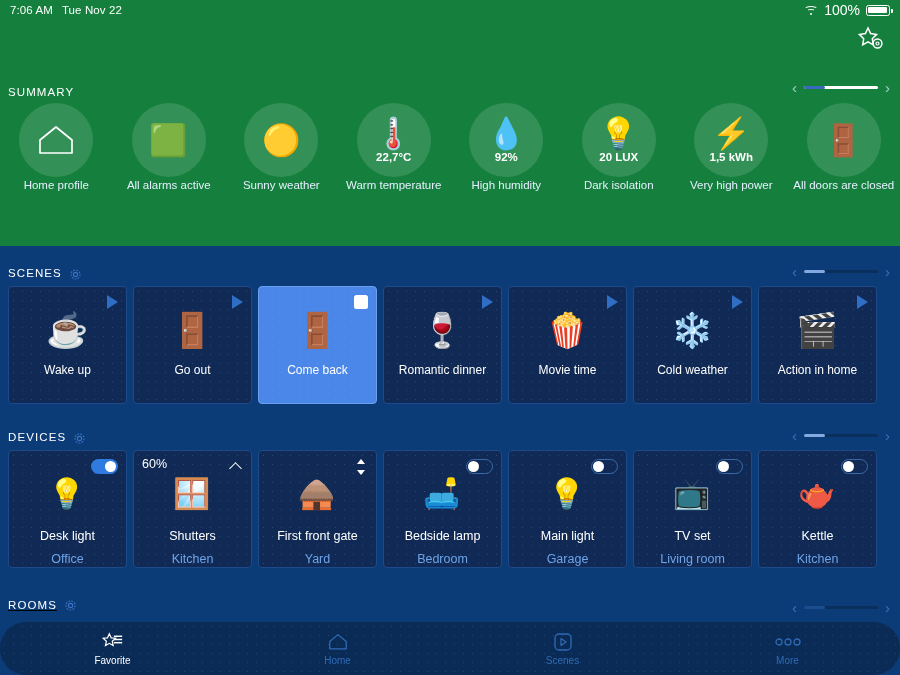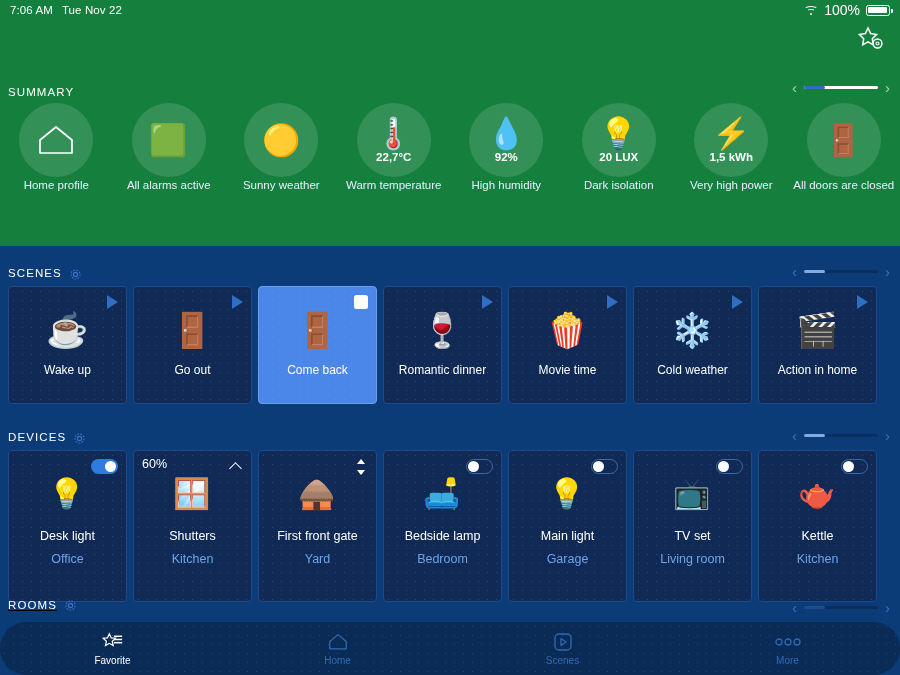--- a/index.html
+++ b/index.html
@@ -86,21 +86,21 @@
   .scene-card.selected { background-color: #4a87e8;
     background-image: radial-gradient(rgba(255,255,255,.10) 0.7px, transparent 0.8px);
     border-color: #6ba0f0; }
   .scene-emoji { position: absolute; top: 26px; left: 0; right: 0; text-align: center; font-size: 34px; line-height: 1;}
   .scene-name { color: #fff; font-size: 12px; margin-bottom: 26px; }
   .play-tri { position: absolute; top: 8px; right: 8px; width: 0; height: 0;
     border-left: 11px solid #2f6ec4; border-top: 7px solid transparent; border-bottom: 7px solid transparent; }
   .stop-sq { position: absolute; top: 8px; right: 8px; width: 14px; height: 14px; background: #fff; border-radius: 2.5px; }
 
   
-  .dev-card { position: relative; width: 119px; height: 152px; border-radius: 4px;
+  .dev-card { position: relative; width: 119px; height: 118px; border-radius: 4px;
     background-color: #102a55;
     background-image: radial-gradient(rgba(120,160,220,.26) 0.7px, transparent 0.8px);
     background-size: 9px 9px;
     border: 1px solid #1d4a8a; }
   .dev-emoji { position: absolute; top: 28px; left: 0; right: 0; text-align: center; font-size: 30px; line-height: 1;}
   .dev-name { position: absolute; top: 78px; left: 0; right: 0; text-align: center; color: #fff; font-size: 12.5px;}
   .dev-room { position: absolute; top: 101px; left: 0; right: 0; text-align: center; color: #6fa4ea; font-size: 12.5px;}
   .dev-pct { position: absolute; top: 6px; left: 8px; color: #fff; font-size: 12.5px;}
   .toggle { position: absolute; top: 8px; right: 8px; width: 27px; height: 15px; border-radius: 8px; }
   .toggle.on { background: #2f7be0; }

